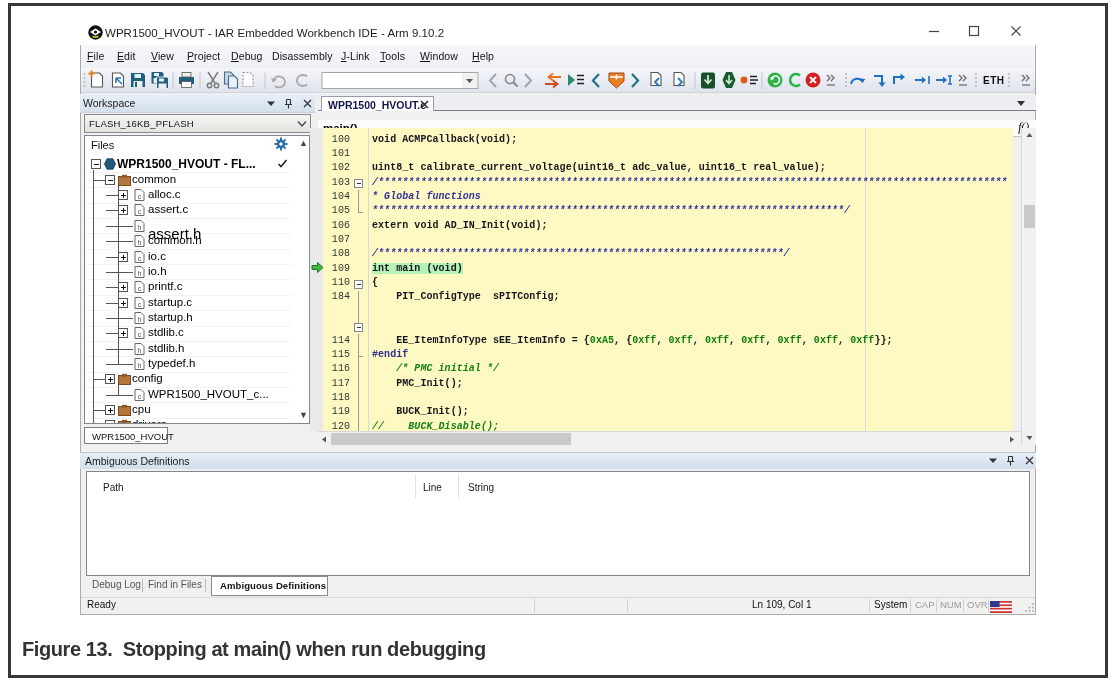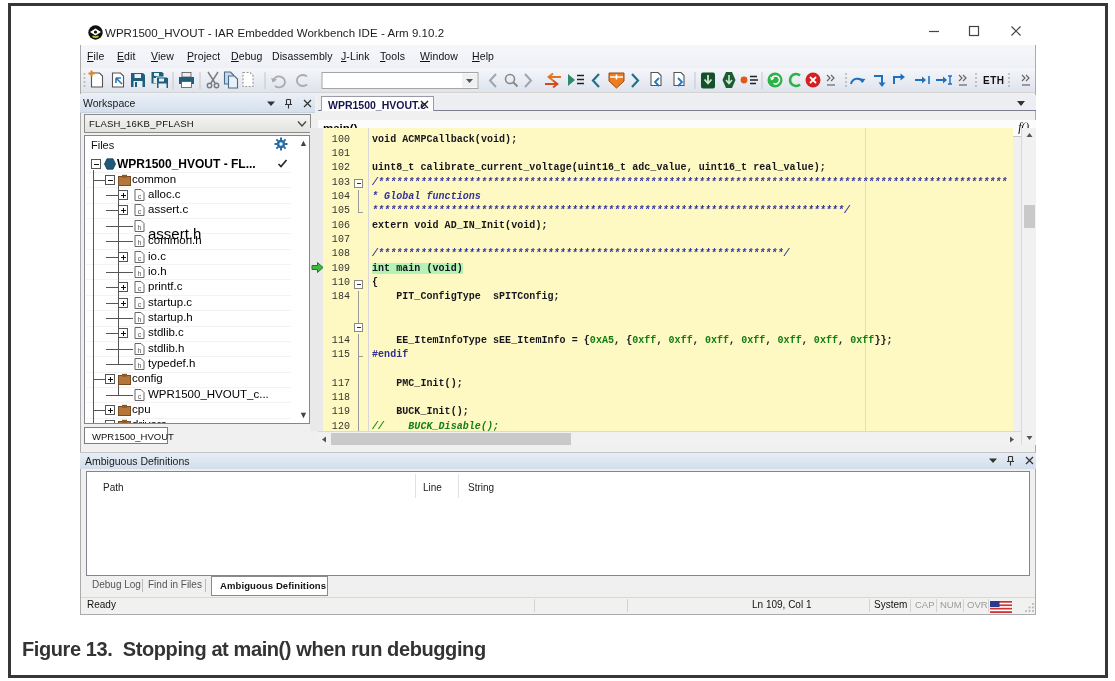--- a/index.html
+++ b/index.html
@@ -459,20 +459,21 @@
 <div class="cl" style="top:91.7px"><span class="ln">106</span><span class="cd">extern void AD_IN_Init(void);</span></div>
 <div class="cl" style="top:106.0px"><span class="ln">107</span><span class="cd"></span></div>
 <div class="cl" style="top:120.4px"><span class="ln">108</span><span class="cd"><span class="cmt">/*******************************************************************/</span></span></div>
 <div class="cl" style="top:134.8px"><span class="ln">109</span><span class="cd"><span class="hl">int main (void)</span></span></div>
 <div class="cl" style="top:149.1px"><span class="ln">110</span><span class="cd">{</span></div>
 <div class="fold a" style="top:151.6px"></div>
 <div class="cl" style="top:163.4px"><span class="ln">184</span><span class="cd">    PIT_ConfigType  sPITConfig;</span></div>
 <div class="fold a" style="top:194.6px"></div>
 <div class="cl" style="top:206.5px"><span class="ln">114</span><span class="cd">    EE_ItemInfoType sEE_ItemInfo = {<span class="grn">0xA5</span>, {<span class="grn">0xff</span>, <span class="grn">0xff</span>, <span class="grn">0xff</span>, <span class="grn">0xff</span>, <span class="grn">0xff</span>, <span class="grn">0xff</span>, <span class="grn">0xff</span>}};</span></div>
 <div class="cl" style="top:220.8px"><span class="ln">115</span><span class="cd"><span class="nv">#endif</span></span></div>
+<div class="cl" style="top:235.2px"><span class="ln">116</span><span class="cd"><span class="gcmt">    /* PMC initial */</span></span></div>
 <div class="cl" style="top:249.5px"><span class="ln">117</span><span class="cd">    PMC_Init();</span></div>
 <div class="cl" style="top:263.9px"><span class="ln">118</span><span class="cd"></span></div>
 <div class="cl" style="top:278.2px"><span class="ln">119</span><span class="cd">    BUCK_Init();</span></div>
 <div class="cl" style="top:292.6px"><span class="ln">120</span><span class="cd"><span class="gcmt">//    BUCK_Disable();</span></span></div>
 <div class="a" style="left:48px;top:62.1px;width:1px;height:22.2px;background:#999"></div>
 <div class="a" style="left:48px;top:84.3px;width:5px;height:1px;background:#999"></div>
 <div class="a" style="left:48px;top:162.6px;width:1px;height:32.0px;background:#999"></div>
 <div class="a" style="left:48px;top:205.6px;width:1px;height:22.2px;background:#999"></div>
 <div class="a" style="left:48px;top:227.8px;width:5px;height:1px;background:#999"></div>
 <div class="a" style="left:48px;top:227.8px;width:1px;height:75.2px;background:#999"></div>

